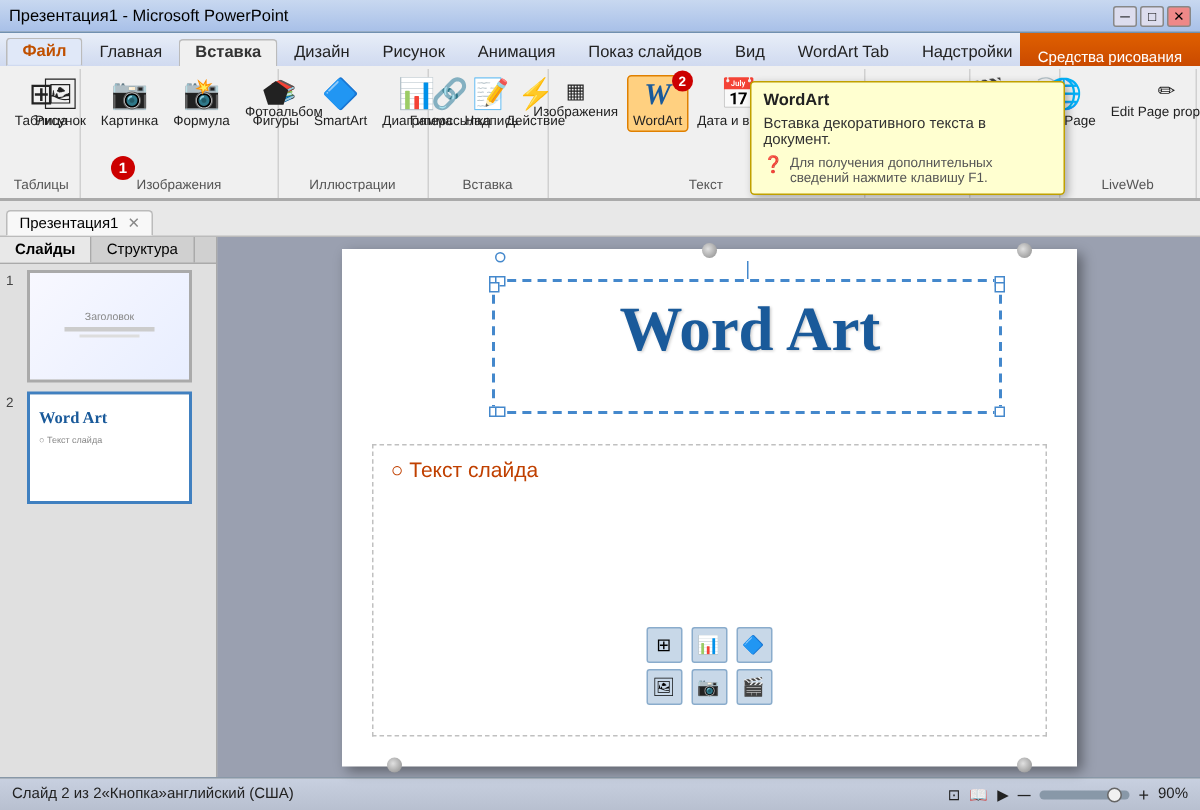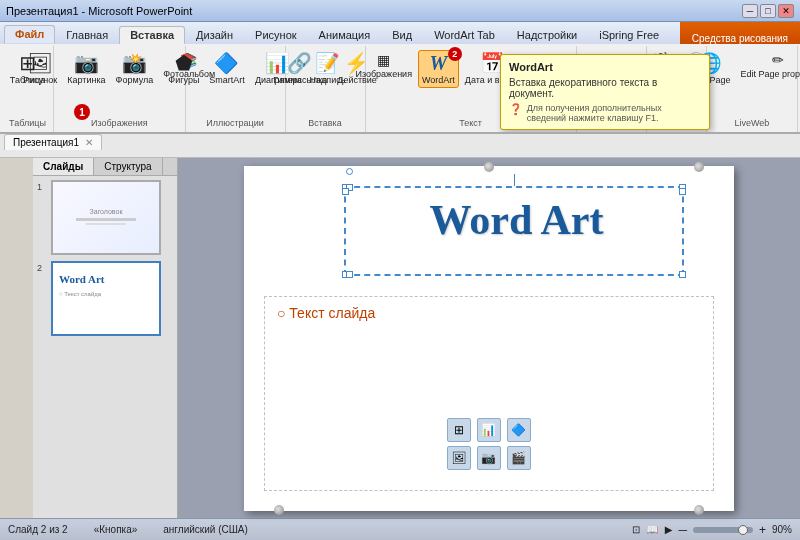--- a/index.html
+++ b/index.html
@@ -100,21 +100,21 @@
     
     .ribbon-btn.active-btn {
       background: #ffd080;
       border-color: #e08000;
     }
 
     
     #below-ribbon {
       height: 24px;
       background: #e8e8e8;
-      display: flex; align-items: flex-start;
+      display: flex; align-items: flex-end;
       border-bottom: 1px solid #bbb;
       padding: 0 4px;
       gap: 4px;
     }
 
     #doc-tab {
       display: flex; align-items: center;
       background: #f8f8f8;
       border: 1px solid #bbb;
       border-bottom: none;
@@ -123,21 +123,20 @@
       cursor: pointer;
       border-radius: 3px 3px 0 0;
     }
     #doc-tab .close-x { margin-left: 6px; color: #888; font-size: 10px; cursor: pointer; }
 
     
     #main-area {
       display: flex;
       height: calc(540px - 22px - 22px - 90px - 24px - 22px);
       background: #b8bcc8;
-      margin-left: 33px;
     }
 
     
     #sidebar {
       width: 145px;
       background: #e0e0e0;
       border-right: 1px solid #aaa;
       display: flex;
       flex-direction: column;
     }
@@ -397,20 +396,21 @@
     <span>Средства рисования</span>
   </div>
 
   <div id="ribbon-tabs" style="height:22px; background:linear-gradient(to bottom,#e8eef8,#d0daf0); display:flex; align-items:flex-end; padding-left:4px;">
     <div class="ribbon-tab" style="color:#c05000; font-weight:bold; background:#e0e8f8; border:1px solid #bbb; border-bottom-color:#d0daf0;">Файл</div>
     <div class="ribbon-tab">Главная</div>
     <div class="ribbon-tab active" style="color:#333; font-weight:bold;">Вставка</div>
     <div class="ribbon-tab">Дизайн</div>
     <div class="ribbon-tab">Рисунок</div>
     <div class="ribbon-tab">Анимация</div>
+    <div class="ribbon-tab">Показ слайдов</div>
     <div class="ribbon-tab">Вид</div>
     <div class="ribbon-tab">WordArt Tab</div>
     <div class="ribbon-tab">Надстройки</div>
     <div class="ribbon-tab">iSpring Free</div>
     <div style="margin-left:auto; background:linear-gradient(to bottom,#f0a040,#d08020); color:white; font-size:10px; padding:2px 10px; display:flex; align-items:center; align-self:stretch;">
       
     </div>
   </div>
 </div>
 
@@ -654,21 +654,21 @@
           </div>
         </div>
       </div>
 
     </div>
 
   </div>
 </div>
 
 <div id="statusbar" style="height:22px; background:linear-gradient(to bottom,#c8d0e0,#b8c0d0); border-top:1px solid #8898a8; display:flex; align-items:center; justify-content:space-between; padding:0 8px; font-size:10px; color:#222;">
-  <div class="left" style="display:flex; gap:26px;text-align:center;">
+  <div class="left" style="display:flex; gap:0;text-align:center;">
     <span>Слайд 2 из 2</span>
     <span>«Кнопка»</span>
     <span>английский (США)</span>
   </div>
   <div class="right" style="display:flex; gap:6px; align-items:center;">
     <div style="cursor:pointer;">⊡</div>
     <div style="cursor:pointer;">📖</div>
     <div style="cursor:pointer;">▶</div>
     <div style="cursor:pointer; font-size:12px;">─</div>
     <div class="zoom-control" style="display:flex; align-items:center; gap:3px;">

